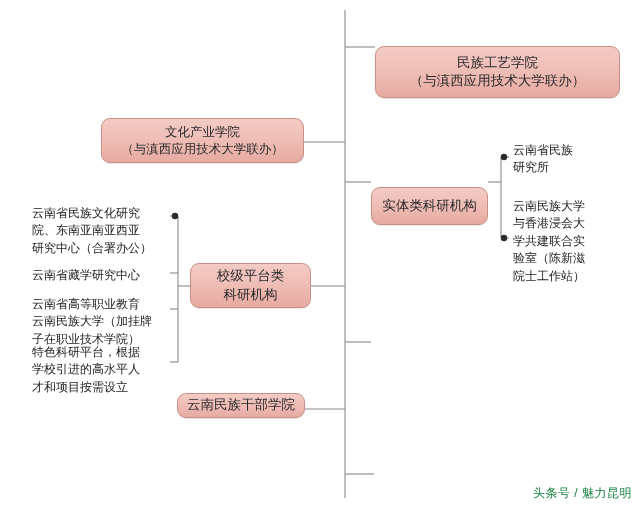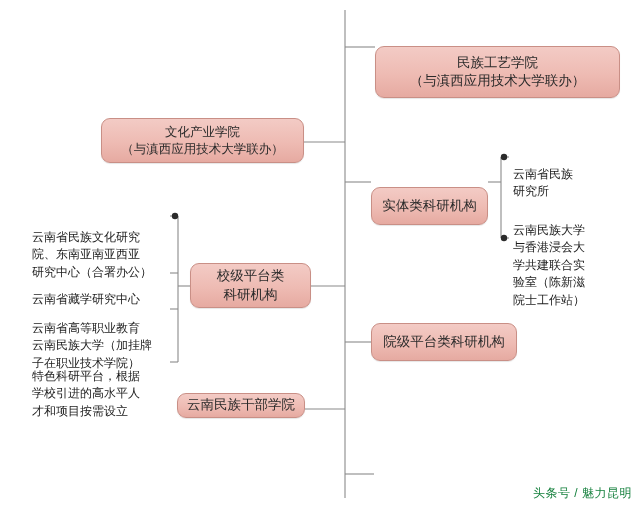--- a/index.html
+++ b/index.html
@@ -44,21 +44,20 @@
     background: linear-gradient(to bottom, #f3cbc5 0%, #eebbb3 55%, #e6aaa1 100%);
     border: 1px solid #c98f86;
     box-shadow: 0 1px 1px rgba(0,0,0,0.10);
   }
   .plain {
     position: absolute;
     color: #1c1c1c;
     line-height: 1.45;
     white-space: pre-line;
     text-align: left;
-    margin-top: 24px;
   }
   .watermark {
     position: absolute;
     right: 8px;
     bottom: 6px;
     color: #15803d;
     font-size: 12px;
     letter-spacing: 0.5px;
     text-align: right;
   }
@@ -106,21 +105,20 @@
 （与滇西应用技术大学联办）</div>
 
   <div class="node pink" style="left:101px; top:118px; width:203px; height:45px; font-size:12.5px;">文化产业学院
 （与滇西应用技术大学联办）</div>
 
   <div class="node pink" style="left:371px; top:163px; width:117px; height:38px; font-size:13.5px;margin-top:24px;">实体类科研机构</div>
 
   <div class="node pink" style="left:190px; top:263px; width:121px; height:45px; font-size:13.5px;">校级平台类
 科研机构</div>
 
-  <div class="node pink" style="left:371px; top:323px; width:146px; height:38px; font-size:13.5px;">院级平台类科研机构</div>
 
   <div class="node pink" style="left:177px; top:393px; width:128px; height:25px; font-size:13.5px;">云南民族干部学院</div>
 
 
   <div class="plain" style="left:513px; top:142px; width:95px; font-size:12px;">云南省民族
 研究所</div>
 
   <div class="plain" style="left:513px; top:198px; width:100px; font-size:12px;">云南民族大学
 与香港浸会大
 学共建联合实

